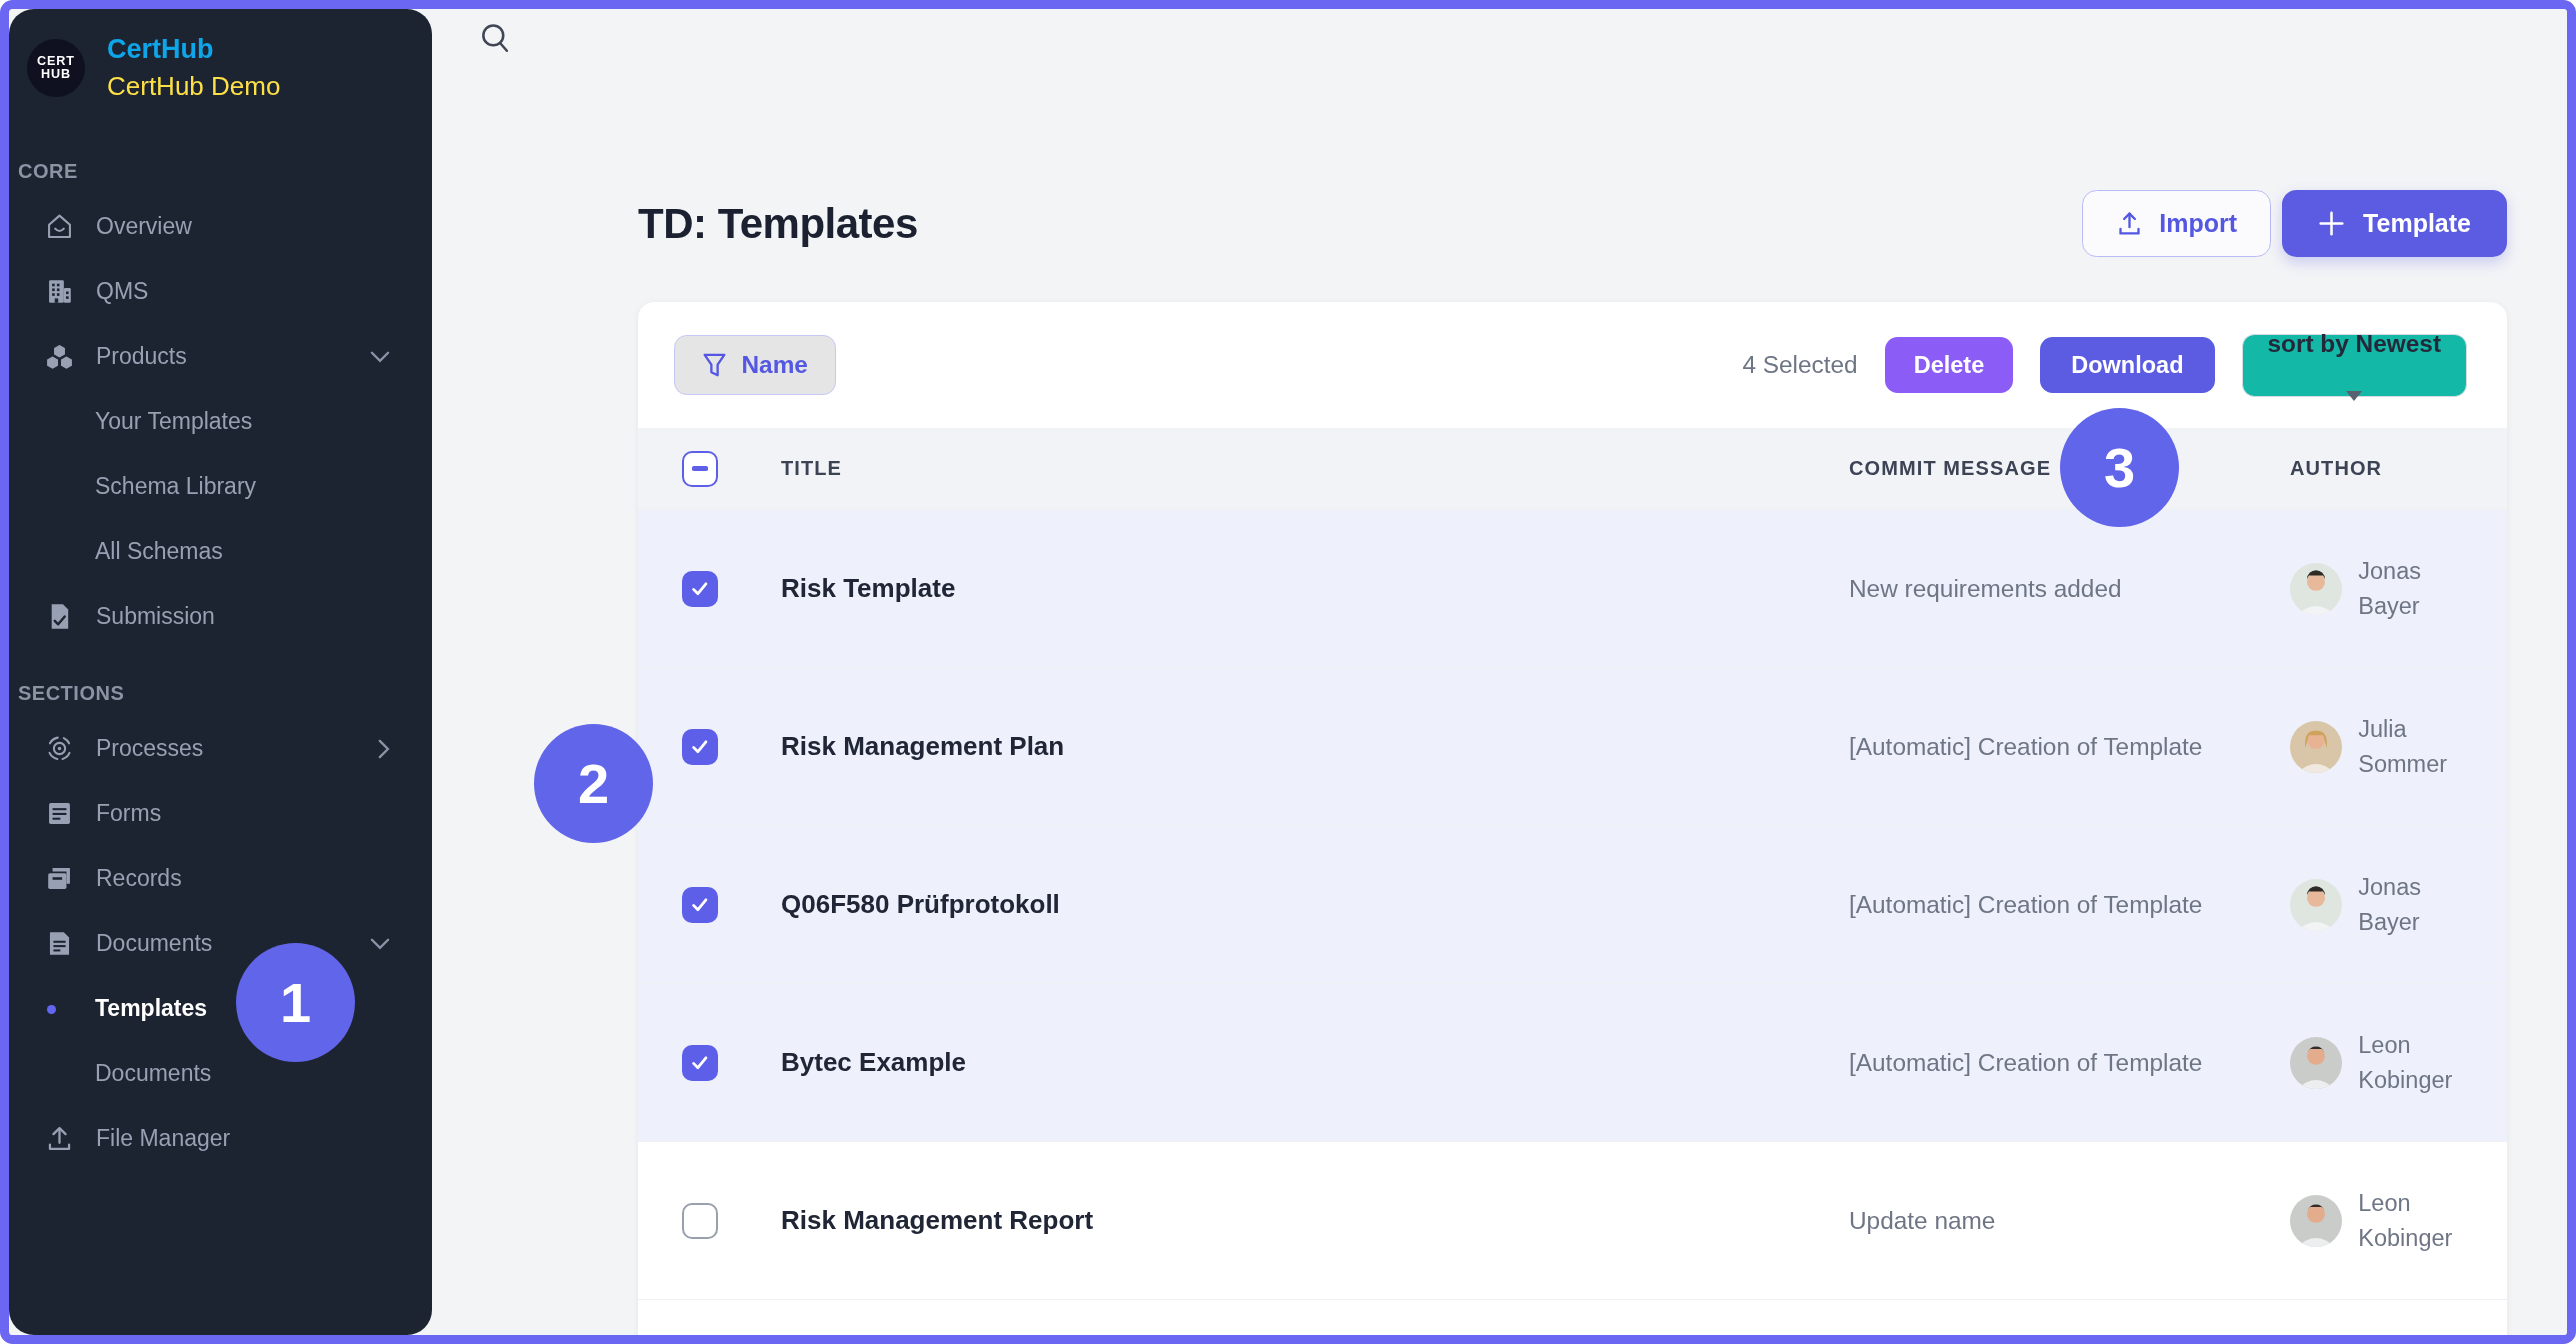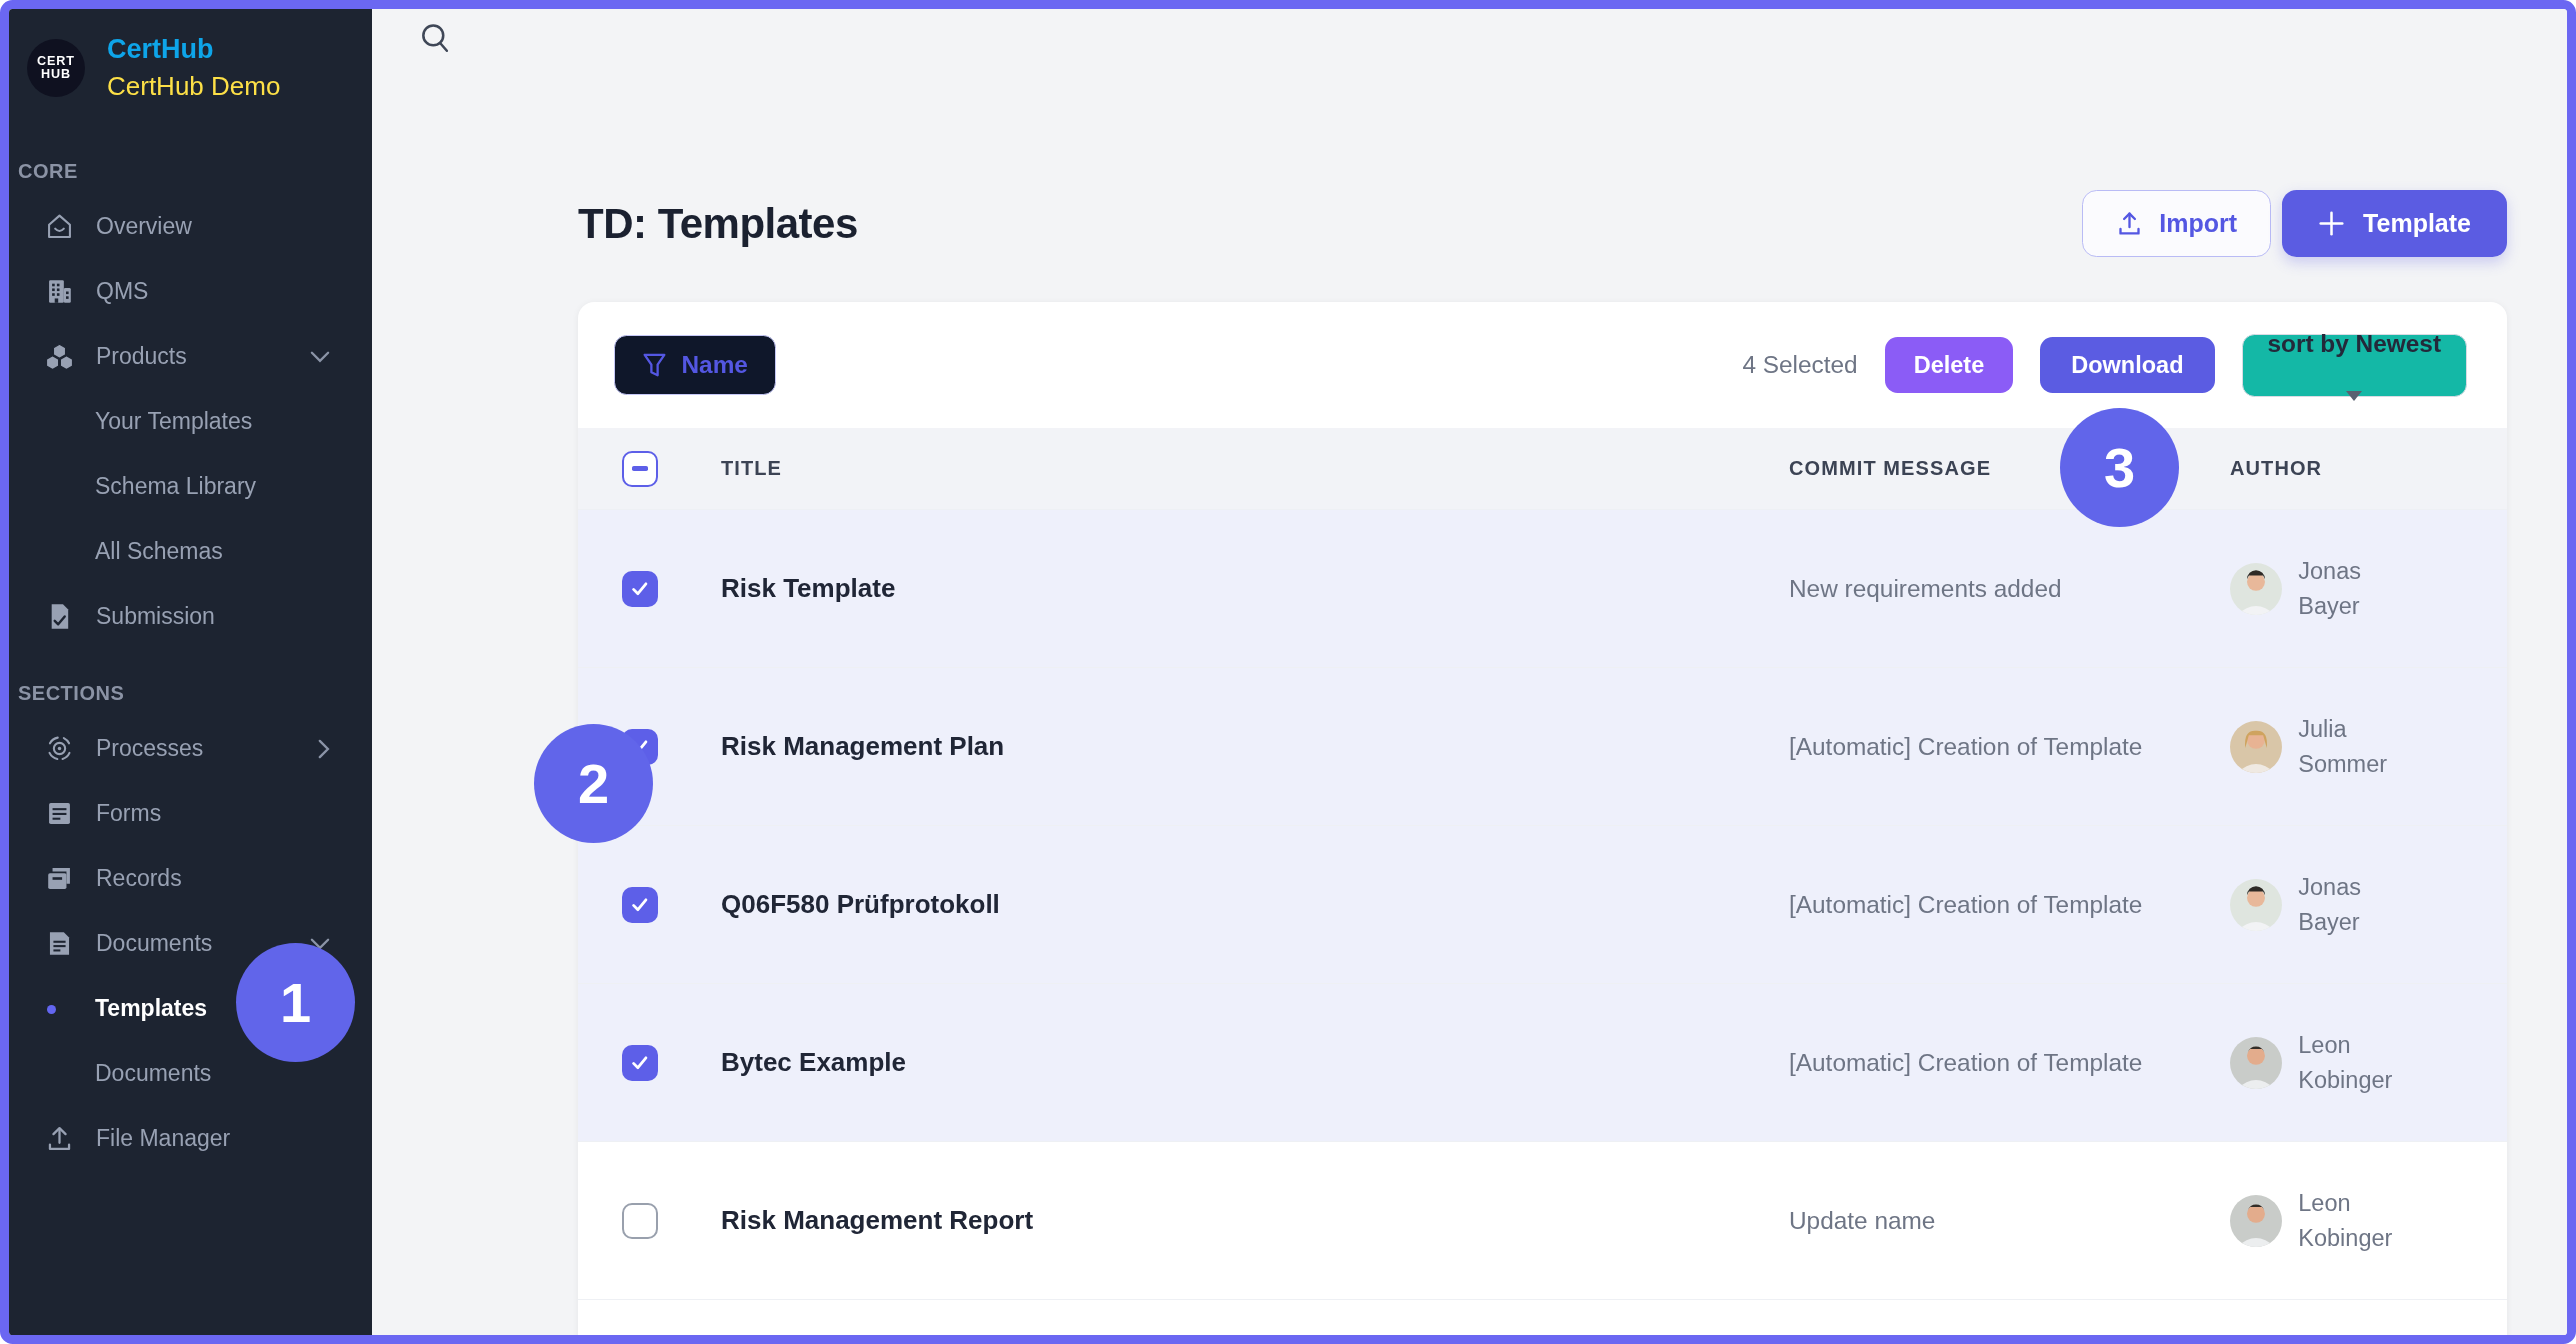--- a/index.html
+++ b/index.html
@@ -3,21 +3,21 @@
 <meta charset="utf-8">
 <style>
   * { margin:0; padding:0; box-sizing:border-box; }
   html,body { width:2576px; height:1344px; }
   body { font-family:"Liberation Sans", sans-serif; background:#ffffff; }
 
   .screen { position:relative; width:2576px; height:1344px; border:9px solid #6b67f2;
             border-radius:12.6px; overflow:hidden; display:flex; background:#f3f4f6; }
 
   
-  .sidebar { width:363px; flex:none; background:#1d2431; color:#98a1b3; }
+  .sidebar { width:423px; flex:none; background:#1d2431; color:#98a1b3;border-radius:25px; }
   .brand { display:flex; align-items:center; gap:22px; margin:25px 0 0 18px; }
   .logo { width:58px; height:58px; border-radius:50%; background:#0f1120; color:#fff;
           display:flex; flex-direction:column; align-items:center; justify-content:center;
           font-size:12.6px; font-weight:700; letter-spacing:0.9px; line-height:1.05; }
   .brand-title { font-size:27px; font-weight:700; color:#0ea5e9; }
   .brand-sub { font-size:26px; color:#fde047; margin-top:6.3px; }
   .section-label { margin:58px 0 0 9px; font-size:20px; font-weight:700; color:#8b93a5; letter-spacing:0.5px; }
   .section-label.second { margin-top:33px; }
   .nav { margin-top:11px; }
   .nav-item { position:relative; height:65px; display:flex; align-items:center;
@@ -43,21 +43,21 @@
   .btn-import { height:67px; padding:0 33px; gap:16.3px; border:1.8px solid #b9bbf5; border-radius:14.5px;
                 background:#fbfbfe; color:#5457e2; font-size:25px; font-weight:600; }
   .btn-template { height:67px; padding:0 36px; gap:18px; border-radius:14.5px; background:#5b5ce2;
                   color:#fff; font-size:25px; font-weight:600; box-shadow:0 5.4px 12.6px rgba(91,92,226,.25); }
 
   
   .card { margin:45px 60px 0 206px; height:1084px; background:#fff; border-radius:16.3px;
           box-shadow:0 1.8px 7.2px rgba(20,24,40,.06); overflow:hidden; }
   .toolbar { height:126px; display:flex; align-items:center; padding:0 40px 0 36px; }
   .btn-name { height:60px; padding:0 27px; gap:14.5px; border:1.8px solid #c5c7f6; border-radius:12.6px;
-              background:#0f172a; color:#5457e2; font-size:24.4px; font-weight:600; }
+              background:#e5e5e5; color:#5457e2; font-size:24.4px; font-weight:600; }
   .toolbar-right { margin-left:auto; display:flex; align-items:center; gap:27px; }
   .selected-text { font-size:24.4px; color:#6e7585; }
   .btn-delete { height:56px; padding:0 29px; background:#8b5cf6; color:#fff; border-radius:12.6px;
                 font-size:23.5px; font-weight:600;text-align:center; }
   .btn-download { height:56px; padding:0 31px; background:#5b5ce2; color:#fff; border-radius:12.6px;
                   font-size:23.5px; font-weight:600; }
   .btn-sort { height:63px; padding:0 25px; gap:33px; border:1.8px solid #d9dbe3; border-radius:12.6px;
               background:#14b8a6; font-size:24.4px; font-weight:600; color:#23293a;flex-direction:column; }
   .sort-caret { width:0; height:0; border-left:8.1px solid transparent; border-right:8.1px solid transparent;
                 border-top:10px solid #596070; }

